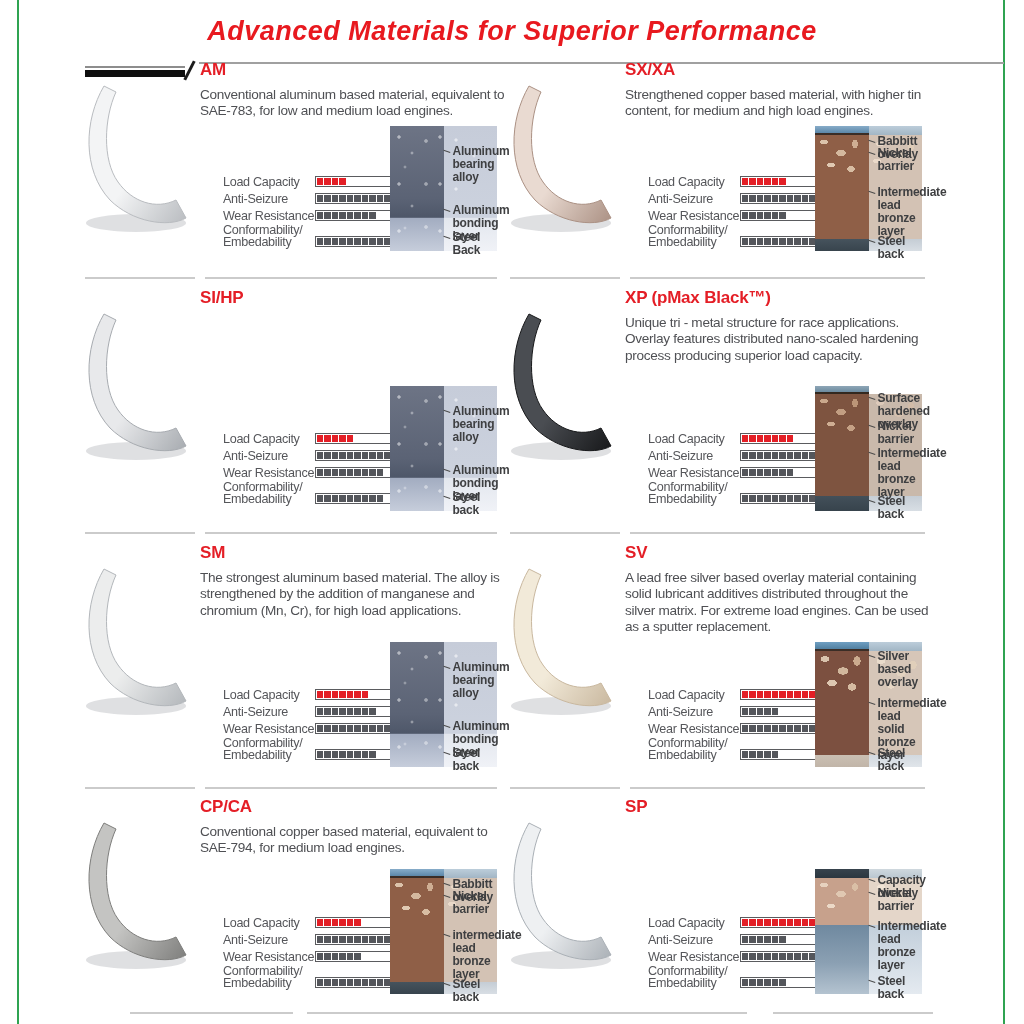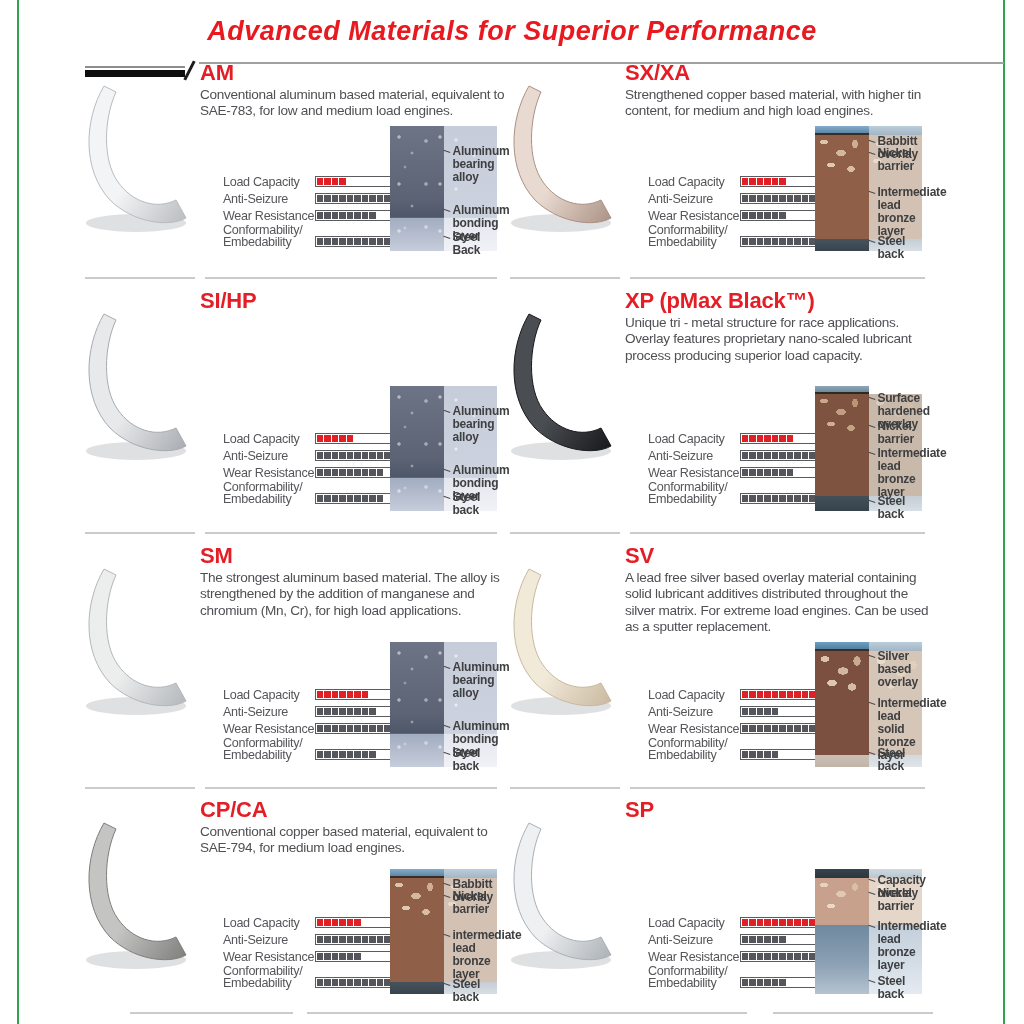--- a/index.html
+++ b/index.html
@@ -9,21 +9,21 @@
   #green-left{left:17px;} #green-right{left:1003px;}
   .page-title{position:absolute;top:16px;left:0;right:0;text-align:center;
       color:#e8191f;font-size:27px;font-weight:bold;font-style:italic;letter-spacing:.5px;}
   .black-bar{position:absolute;left:85px;top:70px;width:100px;height:7px;background:#0e0e0e;}
   .black-bar::before{content:"";position:absolute;left:0;right:0;top:-4px;height:2px;background:#8d8d8d;}
   .slash{position:absolute;left:188px;top:60px;width:3px;height:21px;background:#1c1c1c;transform:rotate(27deg);}
   .top-rule{position:absolute;left:199px;top:62px;width:805px;height:2px;background:#a0a0a0;}
   .sep{position:absolute;height:2px;background:#cbcbcb;}
   
   .panel{position:absolute;width:430px;}
-  .heading{position:absolute;left:122px;top:0;font-size:22px;font-weight:bold;color:#e41e26;letter-spacing:-.2px;}
+  .heading{position:absolute;left:122px;top:0;font-size:17px;font-weight:bold;color:#e41e26;letter-spacing:-.2px;}
   .desc{position:absolute;left:122px;top:27px;width:305px;font-size:13.6px;line-height:16.4px;
         color:#4f5054;letter-spacing:-.3px;}
   .shell{position:absolute;left:-4px;top:20px;width:124px;height:158px;}
   .shell svg{width:100%;height:100%;}
   
   .ratings{position:absolute;left:122px;width:205px;height:80px;margin-left:23px;}
   .rrow{position:absolute;left:0;width:205px;height:13px;}
   .rlabel{position:absolute;left:0;top:-1px;font-size:12.6px;color:#55565a;letter-spacing:-.3px;white-space:nowrap;}
   .rlabel.twoline{line-height:12px;top:-12px;}
   .bar{position:absolute;left:92px;top:0;width:94px;height:11px;border:1px solid #5a5b5e;
@@ -430,21 +430,21 @@
       <stop offset="0" stop-color="#4a4d52"></stop>
       <stop offset=".55" stop-color="#4a4d52"></stop>
       <stop offset="1" stop-color="#17181a"></stop>
     </linearGradient>
         </defs>
     <ellipse cx="62" cy="143" rx="50" ry="9" fill="rgba(110,115,125,0.22)"></ellipse>
     <path d="M30,6 C10,40 8,90 36,120 C58,142 94,148 112,138 L102,120 C82,130 58,122 44,102 C28,80 30,38 42,12 Z" fill="url(#shg3)" stroke="#17181a" stroke-width="1"></path>
     <path d="M42,14 C32,44 33,80 48,102 L54,96 C41,78 40,46 50,18 Z" fill="rgba(255,255,255,0.45)"></path>
   </svg></div>
   <div class="heading">XP (pMax Black™)</div>
-  <div class="desc">Unique tri - metal structure for race applications. Overlay features proprietary nano-scaled lubricant process producing superior load capacity.</div>
+  <div class="desc">Unique tri - metal structure for race applications. Overlay features distributed nano-scaled hardening process producing superior load capacity.</div>
   <div class="ratings">
       <div class="rrow" style="top: 0px;">
         <div class="rlabel">
           <div>Load Capacity</div>
         </div>
         <div class="bar">
           <div class="seg red"></div>
           <div class="seg red"></div>
           <div class="seg red"></div>
           <div class="seg red"></div>

